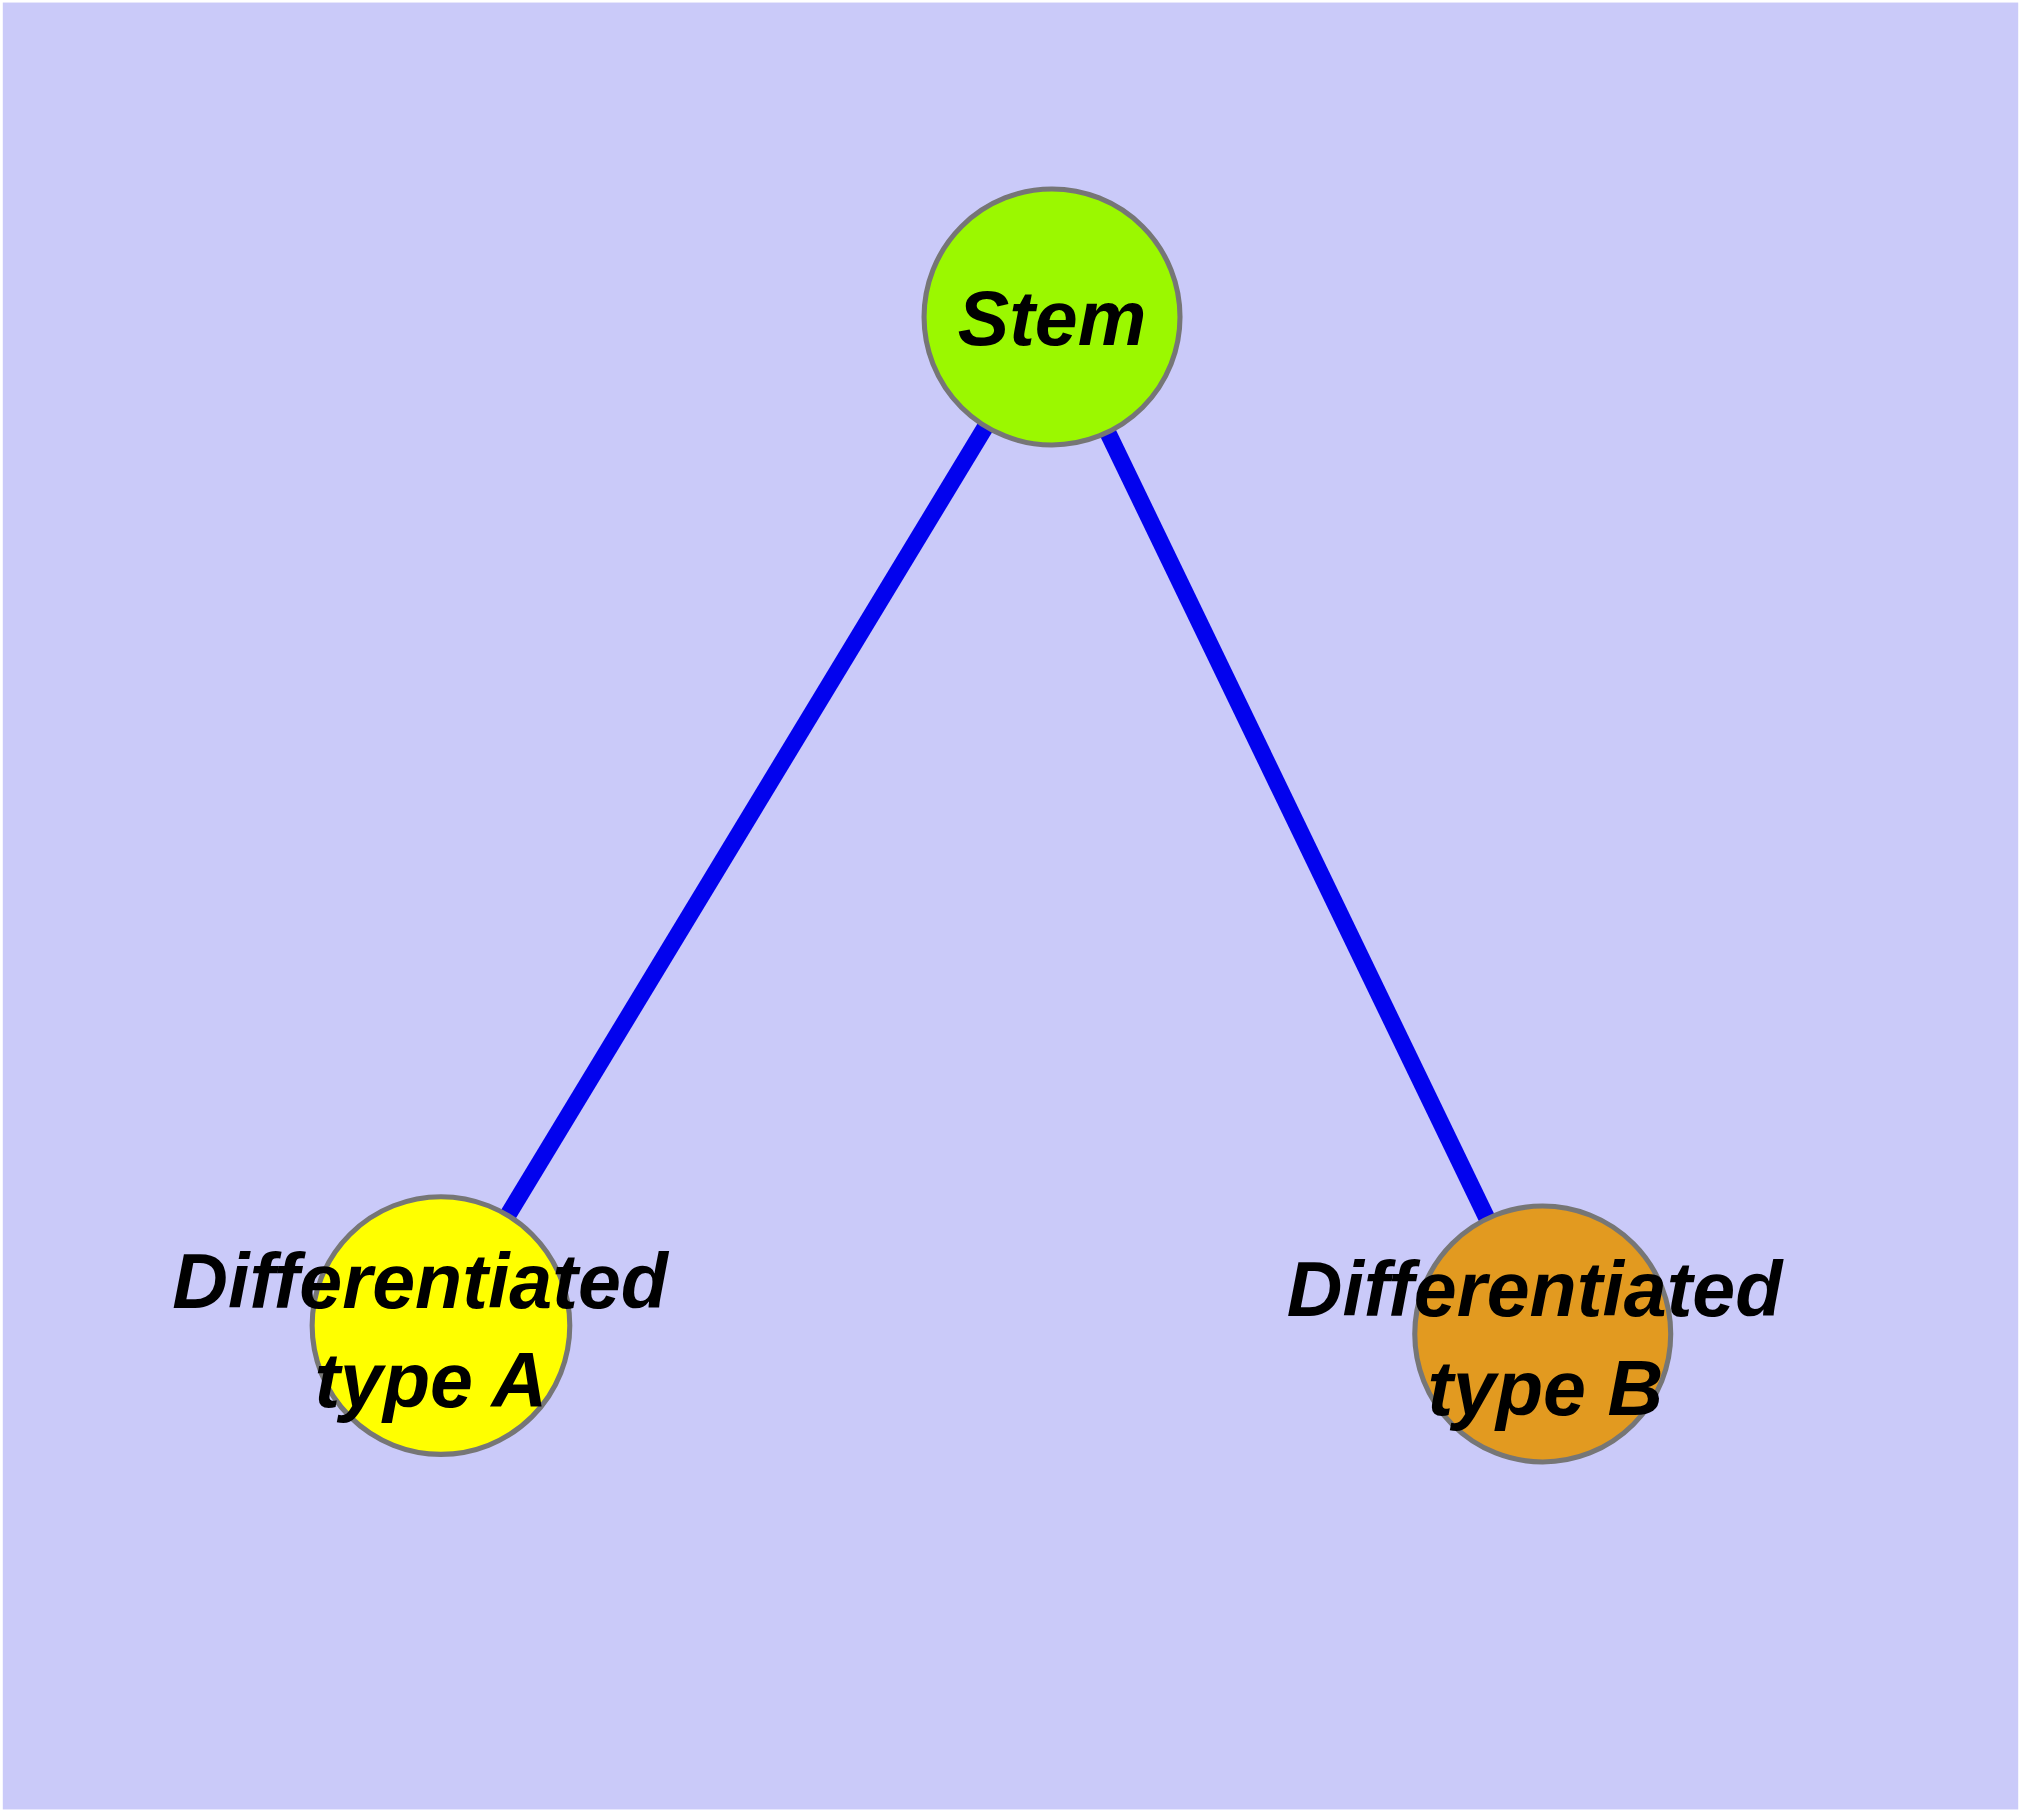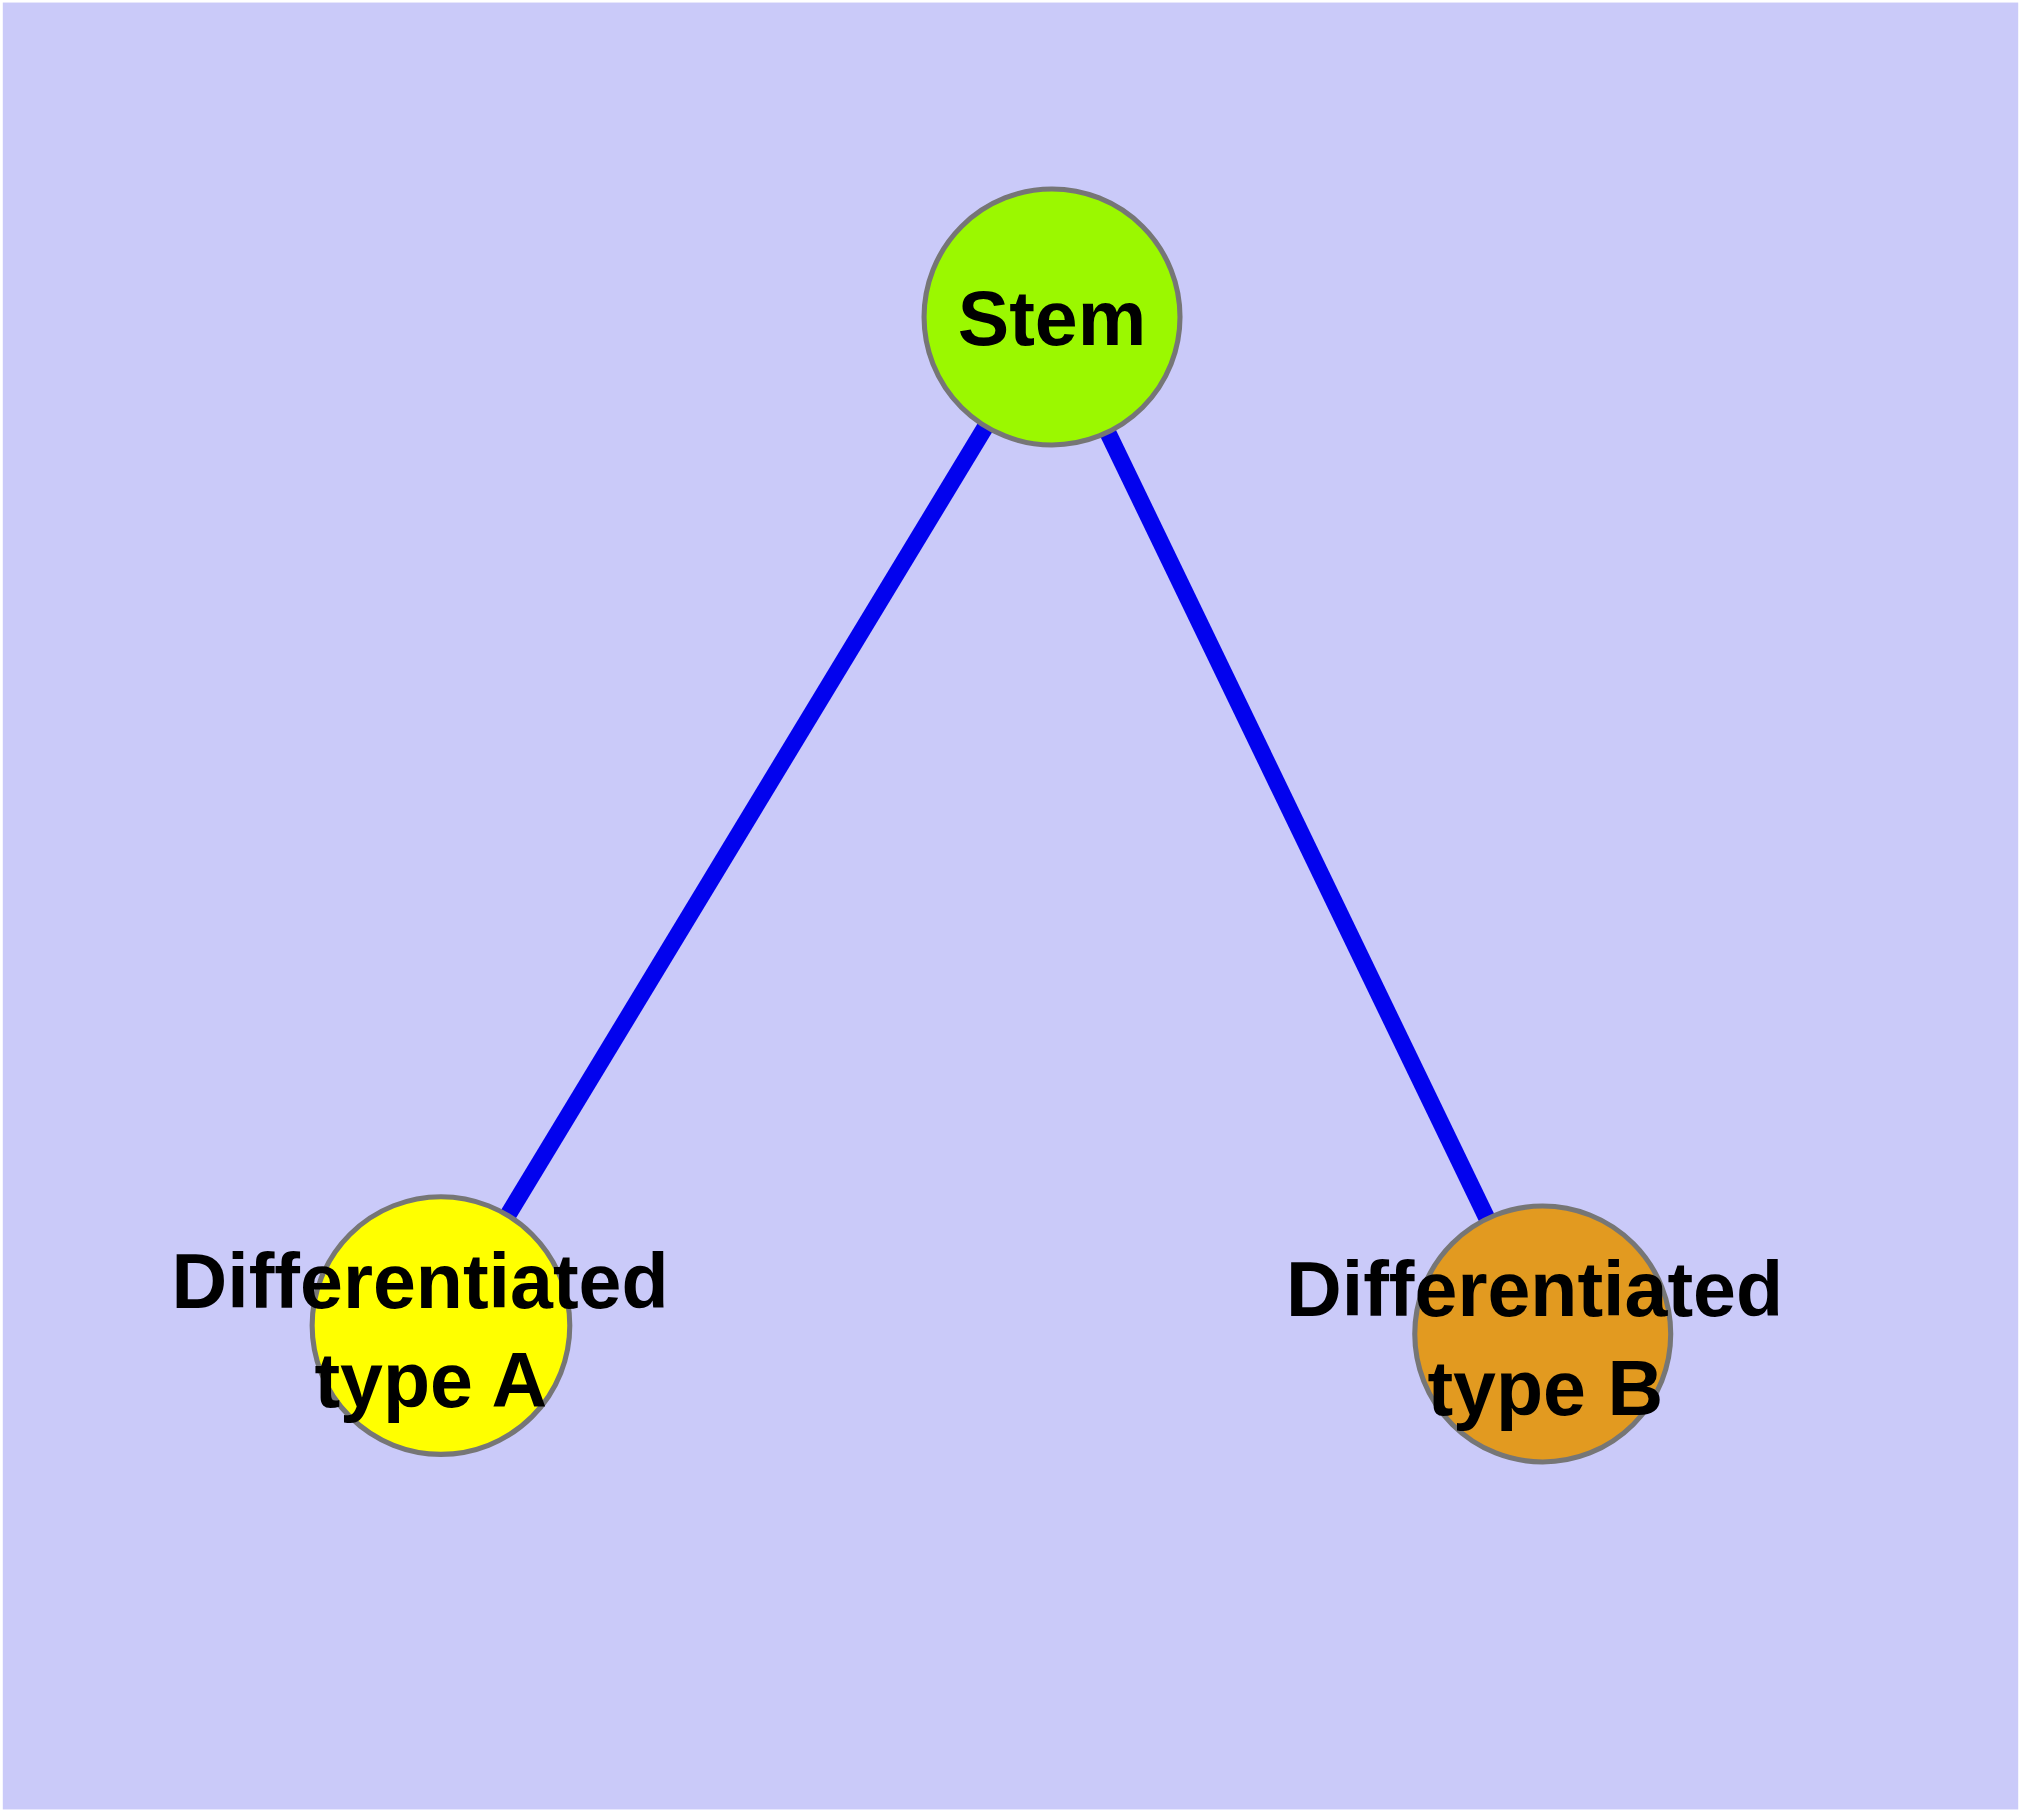--- a/index.html
+++ b/index.html
@@ -7,20 +7,21 @@
     padding: 0;
     background: #ffffff;
     width: 2021px;
     height: 1812px;
     overflow: hidden;
   }
   .diagram-wrap {
     position: relative;
     width: 2021px;
     height: 1812px;
+    font-style: italic;
   }
   svg {
     display: block;
   }
   .node-label {
     font-family: "Liberation Sans", sans-serif;
     font-weight: bold;
     font-size: 91px;
     fill: #000000;
     text-anchor: middle;

